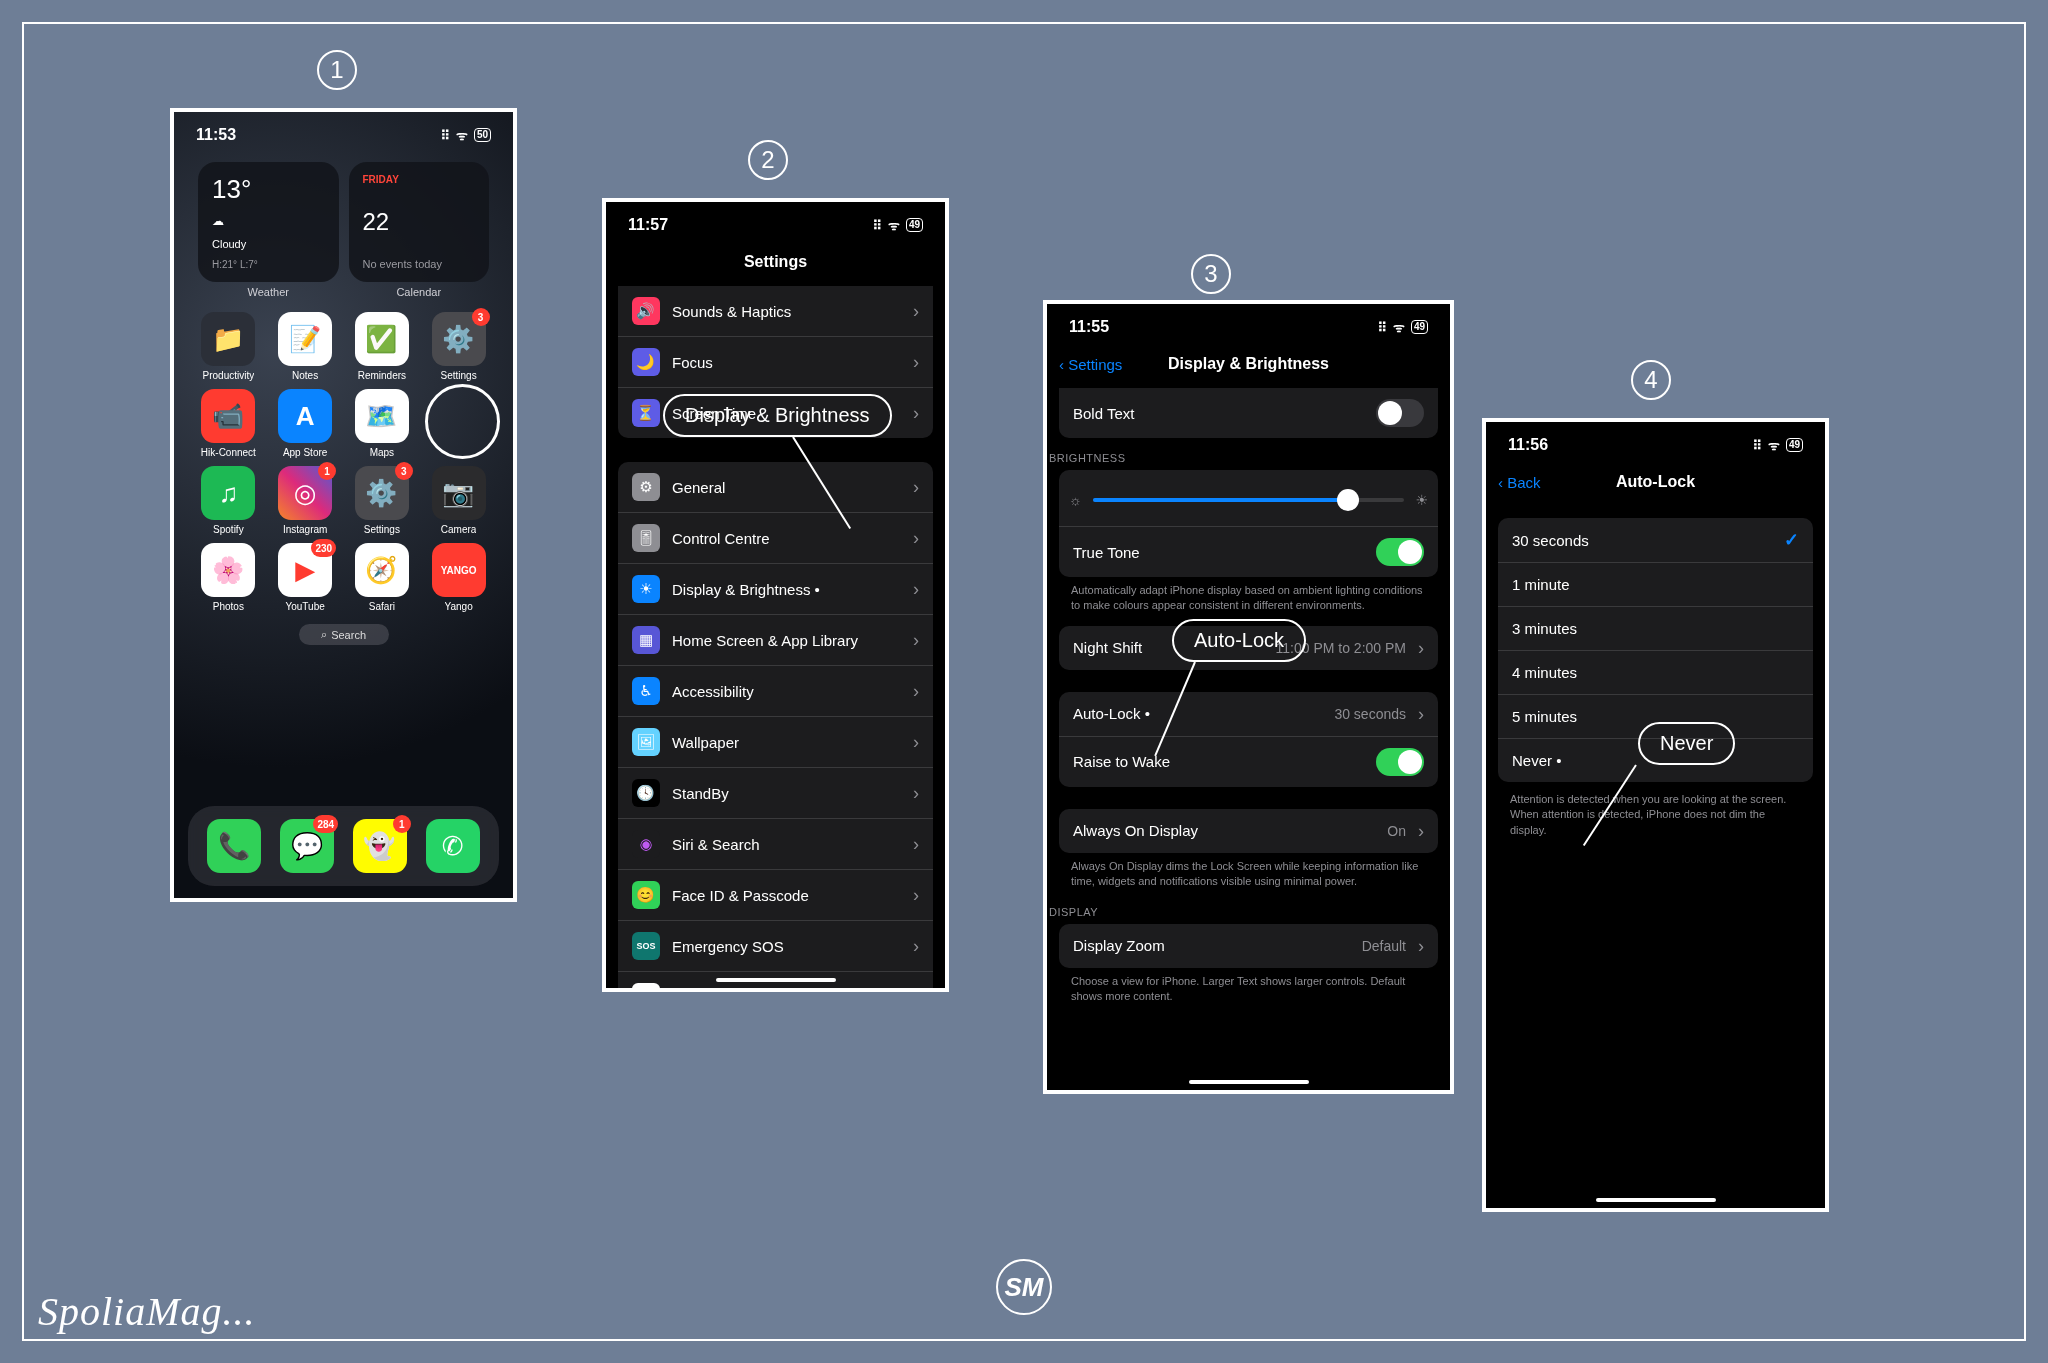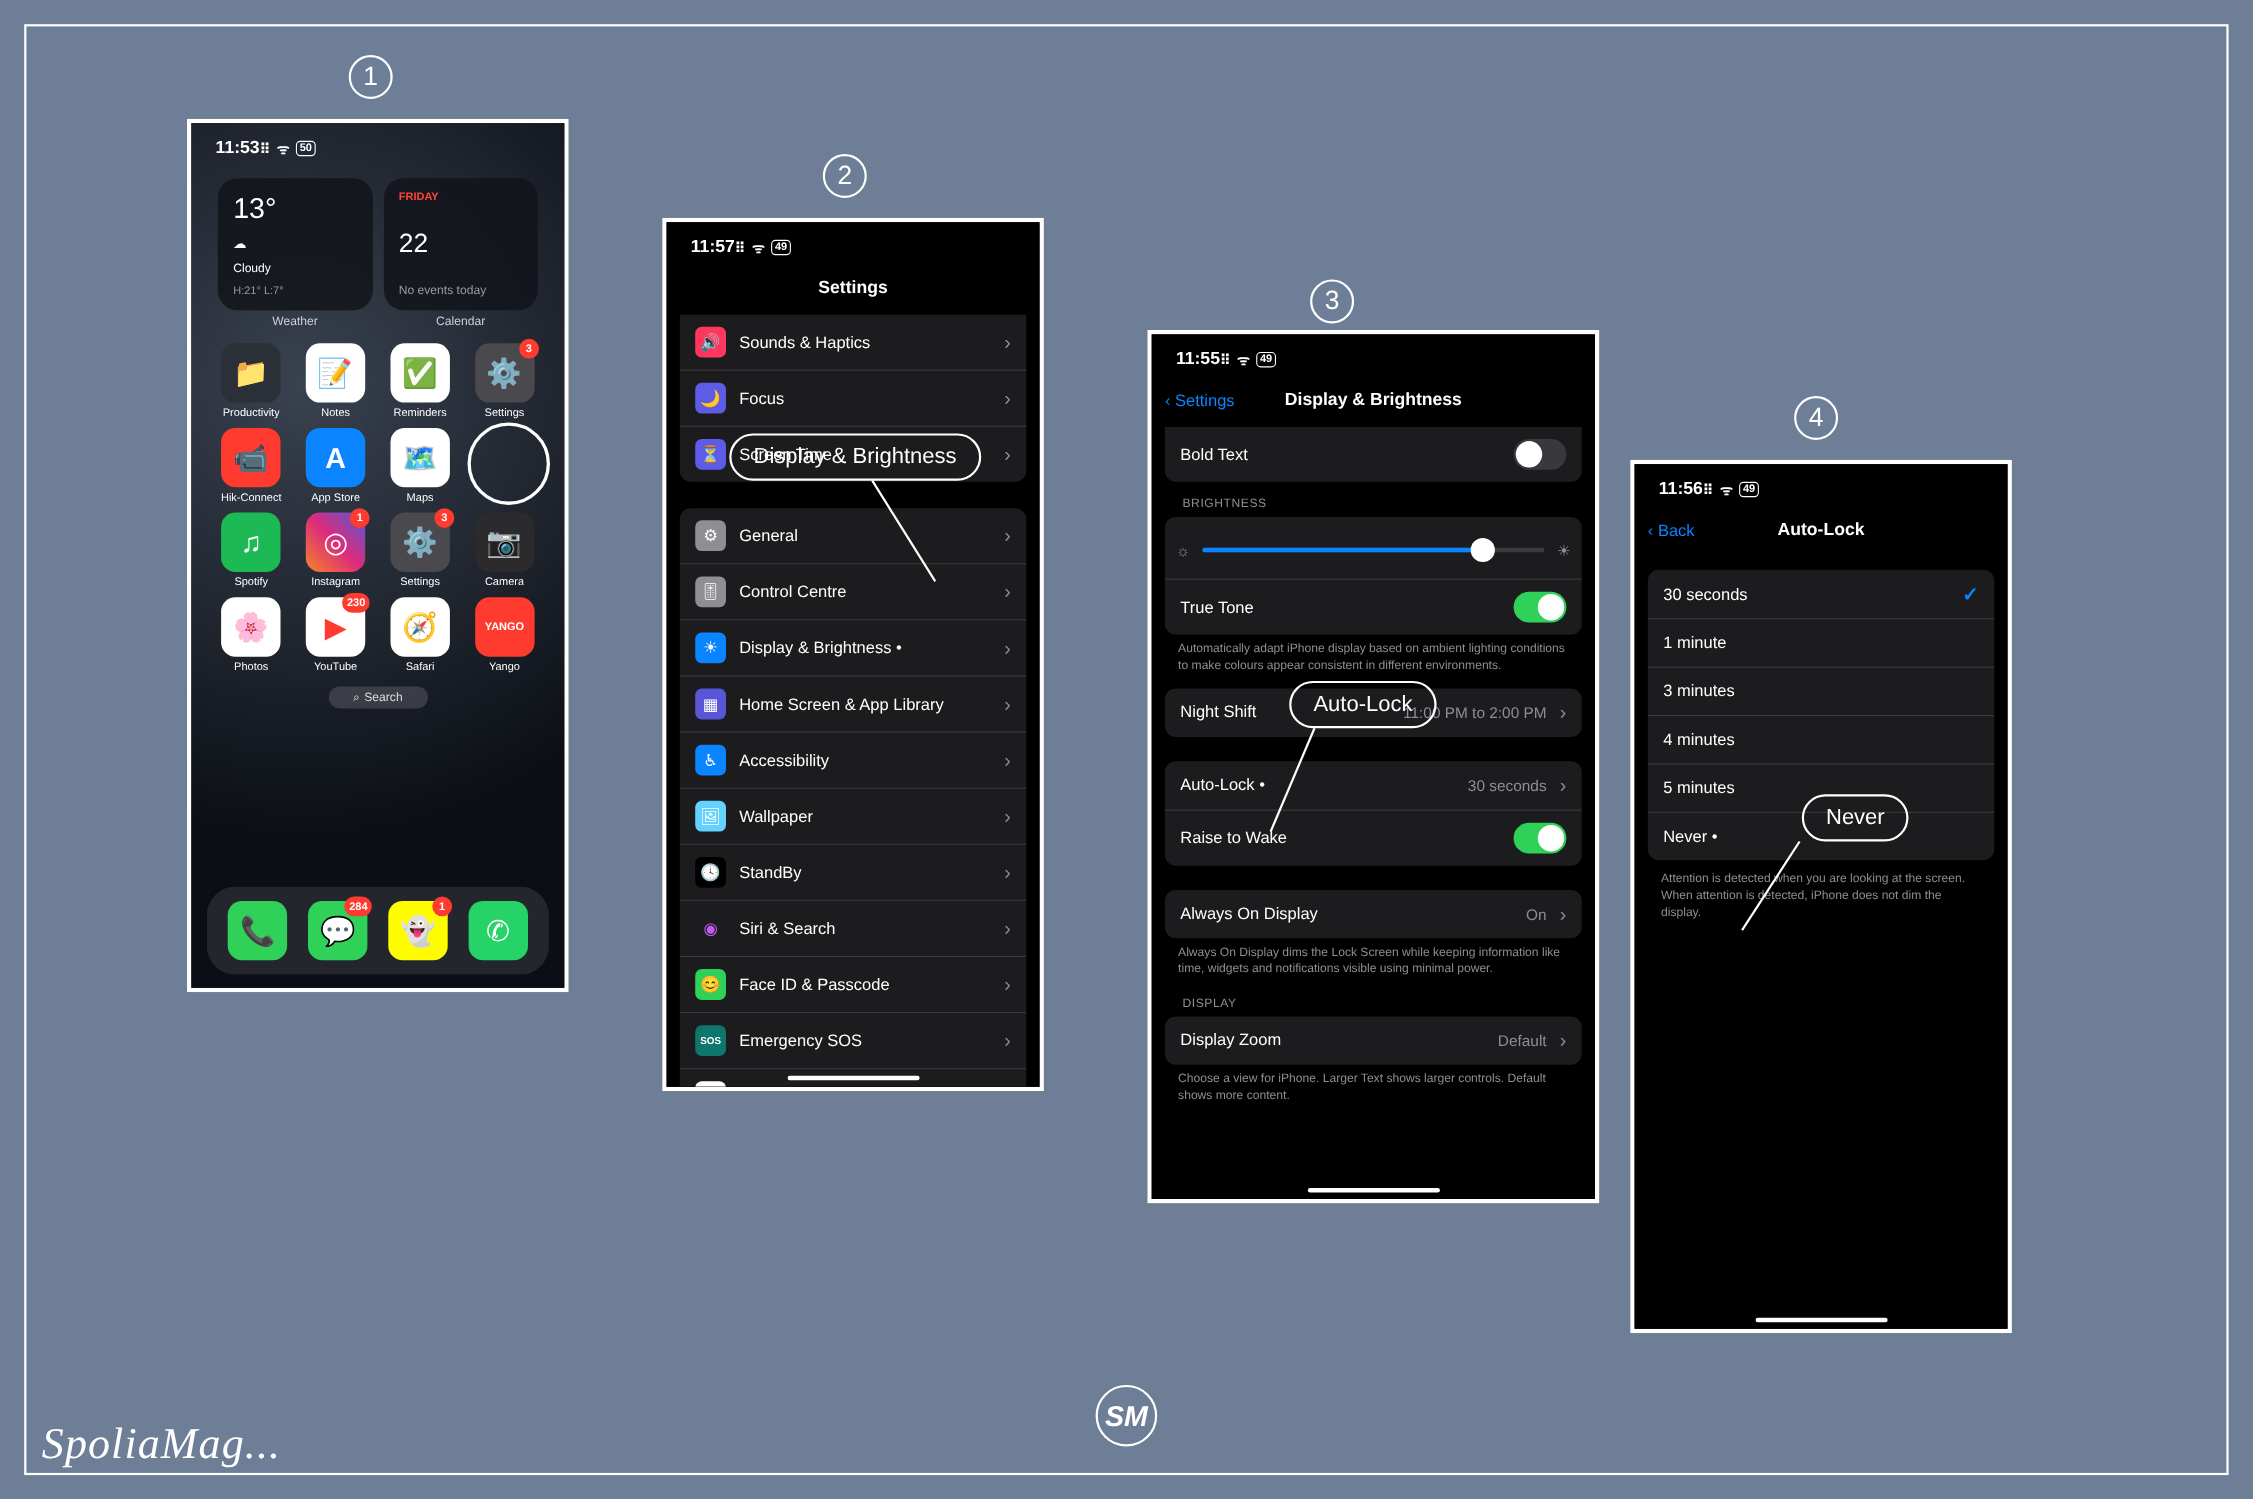--- a/index.html
+++ b/index.html
@@ -13,27 +13,27 @@
     --green:#30d158;
   }
   *{box-sizing:border-box;font-family:-apple-system,"Helvetica Neue",Arial,sans-serif;-webkit-font-smoothing:antialiased}
   body{margin:0;background:var(--bg);width:2048px;height:1363px;position:relative;overflow:hidden}
   .outer-frame{position:absolute;inset:22px;border:2px solid #fff}
   .brand{position:absolute;left:38px;bottom:28px;color:#fff;font-size:40px;font-family:Georgia,'Times New Roman',serif;font-style:italic;letter-spacing:1px}
   .logo{position:absolute;left:50%;bottom:48px;transform:translateX(-50%);width:56px;height:56px;border:2px solid #fff;border-radius:50%;display:flex;align-items:center;justify-content:center;color:#fff;font-style:italic;font-family:Georgia,serif;font-size:26px;font-weight:bold}
   .step-badge{position:absolute;width:40px;height:40px;border:2.5px solid #fff;border-radius:50%;color:#fff;display:flex;align-items:center;justify-content:center;font-size:24px;background:var(--bg)}
   .phone-frame{position:absolute;border:4px solid #fff;background:#000}
   .phone{position:absolute;inset:0;background:#000;color:#fff;font-size:13px;overflow:hidden}
-  .statusbar{display:flex;align-items:center;padding:14px 22px 8px;font-size:16px;font-weight:600}
+  .statusbar{display:flex;justify-content:space-between;align-items:center;padding:14px 22px 8px;font-size:16px;font-weight:600}
   .status-icons{display:flex;gap:6px;align-items:center;font-size:13px}
   .batt{display:inline-flex;align-items:center;border:1.5px solid #fff;border-radius:4px;padding:0 2px;font-size:10px;line-height:12px;height:14px;font-weight:700}
   .nav{display:flex;align-items:center;justify-content:center;position:relative;height:40px}
   .nav .back{position:absolute;left:12px;color:var(--blue);font-size:15px}
   .nav .title{font-size:16px;font-weight:600}
-  .section-head{color:var(--grey);font-size:11px;text-transform:uppercase;padding:14px 28px 6px;letter-spacing:.5px}
+  .section-head{color:var(--grey);font-size:11px;text-transform:uppercase;padding:14px 2px 6px;letter-spacing:.5px}
   .group{background:var(--row);margin:0 12px;border-radius:10px;overflow:hidden}
   .row{display:flex;align-items:center;padding:11px 14px;gap:12px;border-top:1px solid var(--sep);font-size:15px;min-height:44px}
   .group .row:first-child{border-top:none}
   .icon-sq{width:28px;height:28px;border-radius:6px;display:flex;align-items:center;justify-content:center;font-size:15px;flex-shrink:0}
   .row-label{flex:1;color:#fff}
   .row-val{color:var(--grey);font-size:14px}
   .chev{color:var(--grey);font-size:18px;line-height:1}
   .toggle{width:48px;height:28px;border-radius:14px;position:relative;flex-shrink:0}
   .toggle.on{background:var(--green)}
   .toggle.off{background:#39393d}

